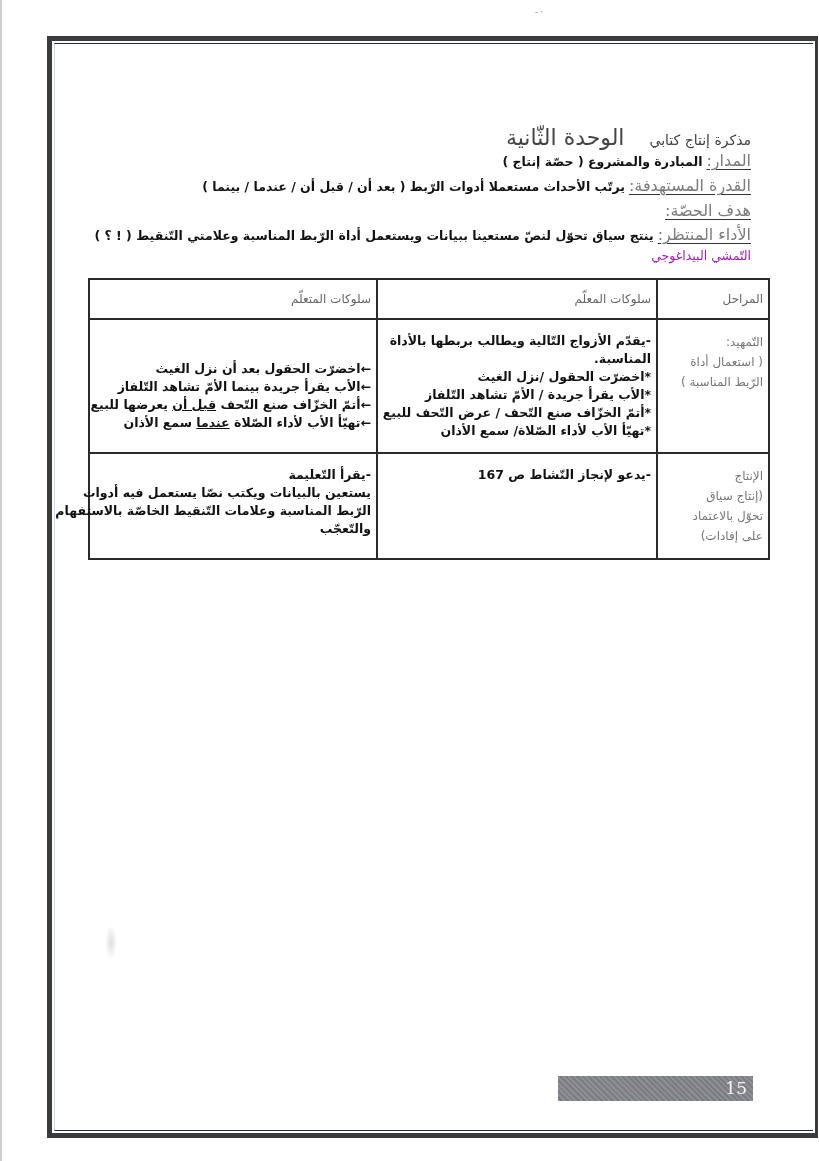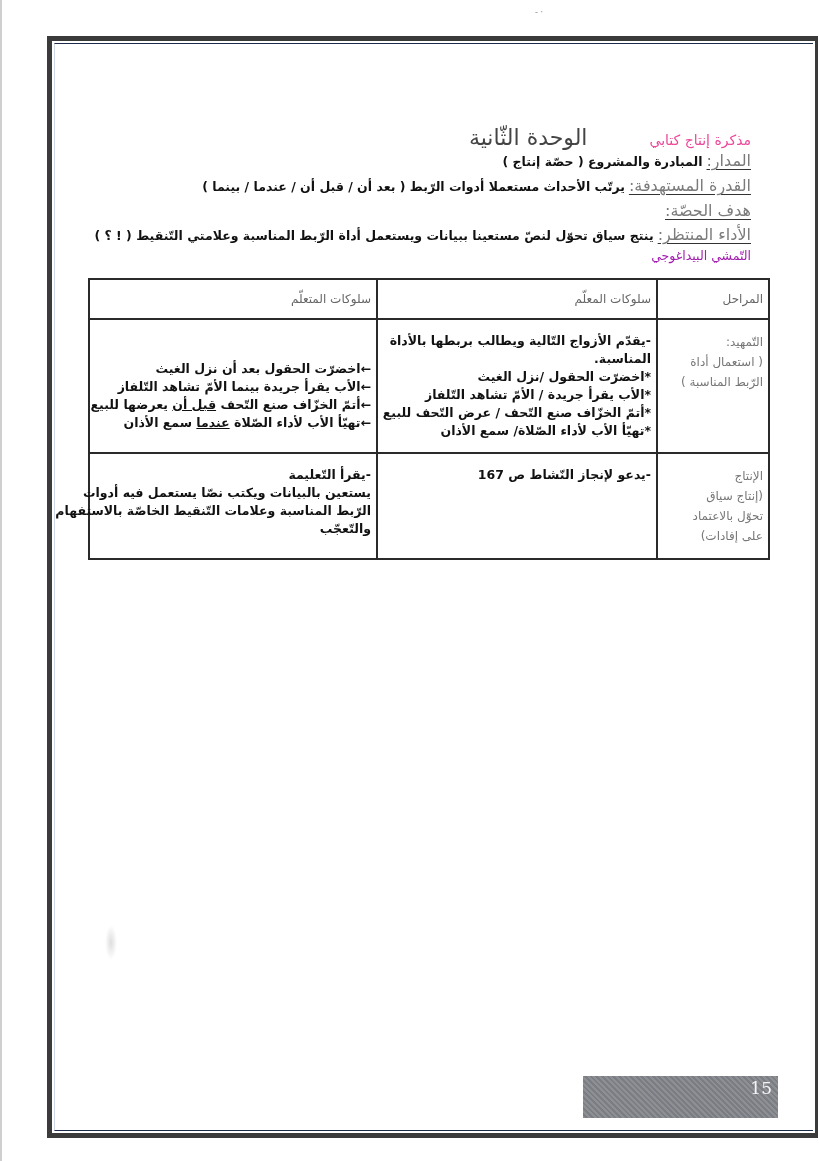--- a/index.html
+++ b/index.html
@@ -29,21 +29,21 @@
     .edge-left {
       position: absolute; left: 0; top: 0;
       width: 2px; height: 1161px; background: #cfcfcf;
     }
     .scan-mark { position: absolute; top: 8px; left: 535px; font-size: 8px; color: #888; direction: ltr; }
     .smudge { position: absolute; left: 105px; top: 925px; width: 12px; height: 35px;
       background: radial-gradient(ellipse at center, rgba(160,160,160,0.35), rgba(255,255,255,0) 70%); }
 
     .header-block { position: absolute; top: 125px; right: 68px; width: 680px; direction: rtl; text-align: right; }
     .title-row { display: flex; flex-direction: row; align-items: baseline; height: 24px; }
-    .title-row .memo { font-size: 14px; color: #ec4899; margin-left: 62px; }
+    .title-row .memo { font-size: 14px; color: #404040; margin-left: 25px; }
     .title-row .unit { font-size: 22px; color: #444; }
 
     .field-row { display: flex; align-items: baseline; font-size: 13px; line-height: 24px; white-space: nowrap; }
     .field-label { font-size: 16px; color: #7b7b7b; text-decoration: underline; text-decoration-color: #333; text-underline-offset: 3px; margin-left: 4px; }
     .field-value { font-size: 12.5px; color: #111; font-weight: bold; }
     .pedagogy-label { font-size: 12.5px; color: #a21caf; line-height: 16px; }
 
     table.lesson {
       position: absolute; top: 278px; left: 88px; width: 680px;
       border-collapse: collapse; direction: rtl; table-layout: fixed;
@@ -56,21 +56,21 @@
     .col-stage { width: 112px; }
     .col-teacher { width: 280px; }
     .col-learner { width: 288px; }
     .stage-text { font-size: 12px; color: #777; line-height: 20px; }
     .cell-text { font-size: 12.5px; color: #111; line-height: 18px; font-weight: bold; }
     .cell-line { display: block; white-space: nowrap; }
     .spacer-top { height: 28px; }
     .u { text-decoration: underline; }
 
     .page-number-bar {
-      position: absolute; left: 583px; top: 1076px; width: 195px; height: 42px;
+      position: absolute; left: 558px; top: 1076px; width: 195px; height: 25px;
       background: repeating-linear-gradient(45deg, #8d8f92 0 2px, #7a7e84 2px 4px);
       direction: ltr;
     }
     .page-number {
       position: absolute; right: 6px; top: 2px;
       font-family: "DejaVu Serif", "Liberation Serif", serif;
       font-size: 17px; color: #f4f4f4;
     }
   </style>
 </head>

